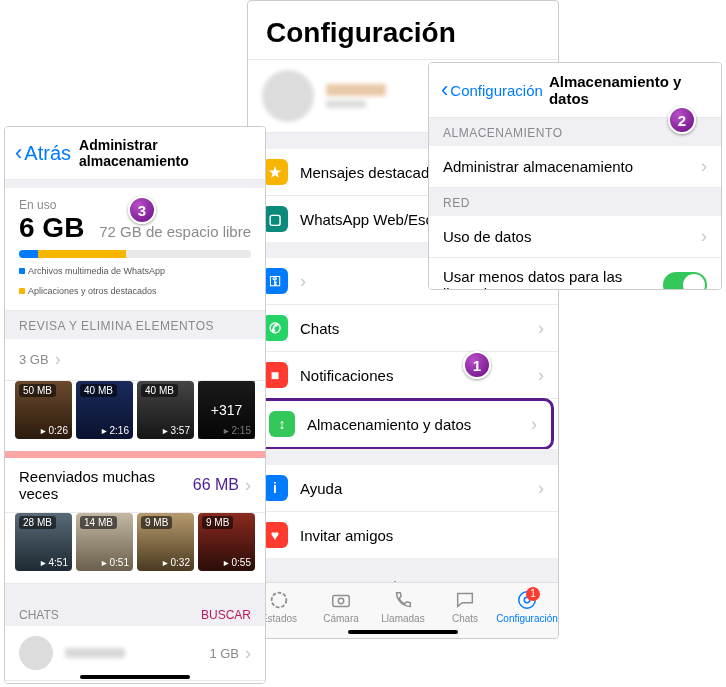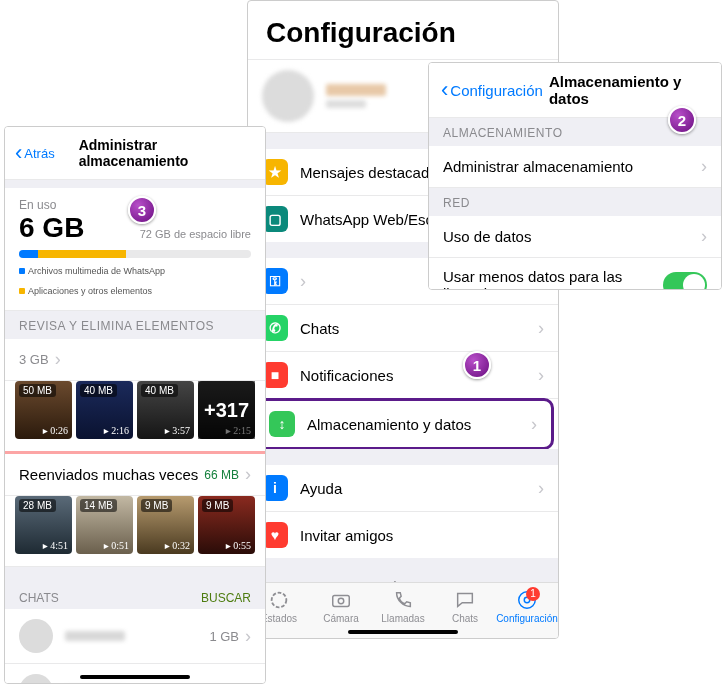--- a/index.html
+++ b/index.html
@@ -11,21 +11,21 @@
   .section-hdr { background: #efeff4; color: #8a8a8e; font-size: 12px; padding: 8px 14px 6px; text-transform: uppercase; letter-spacing: .5px; }
   .gap { background: #efeff4; height: 16px; }
   .grow { flex: 1; }
   .sq { width: 26px; height: 26px; border-radius: 6px; margin-right: 12px; display: flex; align-items: center; justify-content: center; color: #fff; font-size: 14px; font-weight: bold; }
   .toggle { width: 44px; height: 26px; border-radius: 13px; background: #34c759; position: relative; }
   .toggle::after { content: ""; position: absolute; width: 22px; height: 22px; background: #fff; border-radius: 50%; top: 2px; right: 2px; }
   .step { position: absolute; width: 28px; height: 28px; border-radius: 50%; background: radial-gradient(circle at 35% 30%, #b84fc9, #6a0d80); color: #fff; border: 2px solid #fff; box-shadow: 0 1px 3px rgba(0,0,0,.4); display: flex; align-items: center; justify-content: center; font-weight: bold; font-size: 15px; z-index: 50; }
   .thumb { position: relative; flex: 1; height: 58px; border-radius: 4px; margin-right: 4px; display: flex; flex-direction: column; justify-content: space-between; padding: 3px 4px; color: #fff; font-size: 10px; }
   .thumb:last-child { margin-right: 0; }
   .thumb .top { background: rgba(0,0,0,.55); border-radius: 3px; padding: 1px 4px; align-self: flex-start; }
-  .thumb .bot { align-self: flex-end; display:flex; align-items:center; gap:2px;font-family:Liberation Serif, serif; }
+  .thumb .bot { align-self: flex-end; display:flex; align-items:center; gap:2px; }
   .avatar { width: 34px; height: 34px; border-radius: 50%; background: #dcdcdc; margin-right: 12px; }
   .tab { flex: 1; display:flex; flex-direction:column; align-items:center; gap:2px; font-size:10px; color:#8e8e93; position:relative;}
   .tab.active { color:#007aff; }
   .tab svg { width:22px; height:22px; }
   .badge { position:absolute; top:-2px; right:18px; background:#ff3b30; color:#fff; border-radius:8px; font-size:10px; padding:0 4px; line-height:14px; min-width:14px; text-align:center;}
 </style>
 </head>
 <body>
 
 <div class="phone" style="left:247px; top:0; width:312px; height:639px; z-index:1;">
@@ -147,76 +147,76 @@
   </div>
   <div class="row">
     <span class="grow">Usar menos datos para las llamadas</span>
     <div class="toggle"></div>
   </div>
 </div>
 
 <div class="phone" style="left:4px; top:126px; width:262px; height:558px; z-index:2;">
   <div class="row" style="padding:10px 10px;">
     <span style="color:#007aff;font-size:22px;margin-right:2px;">‹</span>
-    <span style="color:#007aff;font-size:13px;margin-right:24px;">Atrás</span>
+    <span style="color:#007aff;font-size:20px;margin-right:8px;">Atrás</span>
     <span style="font-weight:600;font-size:14px;">Administrar almacenamiento</span>
   </div>
   <div class="gap" style="height:8px"></div>
   <div style="padding:10px 14px 14px;background:#fff;border-bottom:1px solid #e9e9ea;">
     <div style="display:flex;align-items:flex-end;">
       <div style="flex:1;">
         <div style="color:#8a8a8e;font-size:12px;">En uso</div>
         <div style="font-size:28px;font-weight:700;">6 GB</div>
       </div>
-      <div style="color:#8a8a8e;font-size:11px;margin-bottom:4px;">72 GB de espacio libre</div>
+      <div style="color:#8a8a8e;font-size:15px;margin-bottom:4px;">72 GB de espacio libre</div>
     </div>
     <div style="display:flex;height:8px;border-radius:4px;overflow:hidden;margin-top:6px;background:#e9e9ea;">
       <div style="width:8%;background:#007aff;"></div>
       <div style="width:38%;background:#f7b500;"></div>
     </div>
     <div style="display:flex;gap:10px;margin-top:8px;font-size:9px;color:#555;flex-direction:column;">
       <span style="display:flex;align-items:center;gap:3px;">
           <span style="width:6px;height:6px;background:#007aff;border-radius:1px;"></span>
           <span>Archivos multimedia de WhatsApp</span>
         </span>
       <span style="display:flex;align-items:center;gap:3px;">
           <span style="width:6px;height:6px;background:#f7b500;border-radius:1px;"></span>
-          <span>Aplicaciones y otros elementos</span>
+          <span>Aplicaciones y otros destacados</span>
         </span>
     </div>
   </div>
   <div class="section-hdr" style="text-transform:none;">REVISA Y ELIMINA ELEMENTOS</div>
 
   <div class="row">
     <span style="color:#8a8a8e;font-size:13px;margin-right:6px;">3 GB</span>
     <span class="chev">›</span>
   </div>
-  <div style="display:flex;padding:0 10px 12px;background:#fff;border-bottom:3px solid #fca5a5;" id="g1">
+  <div style="display:flex;padding:0 10px 12px;background:#fff;border-bottom:7px solid #fca5a5;" id="g1">
       <div class="thumb" style="background: linear-gradient(rgb(107, 74, 46), rgb(43, 26, 12));">
         <span class="top">50 MB</span>
         <span class="bot">▸ 0:26</span>
       </div>
       <div class="thumb" style="background: linear-gradient(rgb(27, 42, 91), rgb(10, 18, 48));">
         <span class="top">40 MB</span>
         <span class="bot">▸ 2:16</span>
       </div>
       <div class="thumb" style="background: linear-gradient(rgb(69, 69, 69), rgb(21, 21, 21));">
         <span class="top">40 MB</span>
         <span class="bot">▸ 3:57</span>
       </div>
       <div class="thumb" style="background: linear-gradient(rgb(58, 58, 58), rgb(14, 14, 14));">
         <span></span>
-        <div style="position:absolute;inset:0;background:rgba(0,0,0,.55);display:flex;align-items:center;justify-content:center;font-size:20px;font-weight:700;">+317</div>
+        <div style="position:absolute;inset:0;background:rgba(0,0,0,.55);display:flex;align-items:center;justify-content:center;font-size:14px;font-weight:400;">+317</div>
         <span class="bot">▸ 2:15</span>
       </div>
     </div>
 
   <div class="row">
     <span class="grow">Reenviados muchas veces</span>
-    <span style="color:#15803d;font-size:12px;margin-right:6px;">66 MB</span>
+    <span style="color:#4c1d95;font-size:16px;margin-right:6px;">66 MB</span>
     <span class="chev">›</span>
   </div>
   <div style="display:flex;padding:0 10px 12px;background:#fff;border-bottom:1px solid #e9e9ea;" id="g2">
       <div class="thumb" style="background: linear-gradient(rgb(90, 106, 120), rgb(30, 42, 51));">
         <span class="top">28 MB</span>
         <span class="bot">▸ 4:51</span>
       </div>
       <div class="thumb" style="background: linear-gradient(rgb(194, 184, 163), rgb(106, 95, 76));">
         <span class="top">14 MB</span>
         <span class="bot">▸ 0:51</span>
@@ -227,21 +227,21 @@
       </div>
       <div class="thumb" style="background: linear-gradient(rgb(138, 42, 31), rgb(42, 12, 8));">
         <span class="top">9 MB</span>
         <span class="bot">▸ 0:55</span>
       </div>
     </div>
 
   <div class="gap"></div>
   <div class="row" style="background:#efeff4;border:none;padding:8px 14px 4px;">
     <span style="color:#8a8a8e;font-size:12px;" class="grow">CHATS</span>
-    <span style="color:#4d7c0f;font-size:12px;font-weight:500;">BUSCAR</span>
+    <span style="color:#be185d;font-size:12px;font-weight:500;">BUSCAR</span>
   </div>
   <div id="chatlist">
       <div class="row">
         <div class="avatar"></div>
         <div class="grow">
           <div style="height:10px;width:60px;background:#d8d8d8;border-radius:2px;filter:blur(2px);"></div>
         </div>
         <span style="color:#8a8a8e;font-size:13px;margin-right:6px;">1 GB</span>
         <span class="chev">›</span>
       </div>

